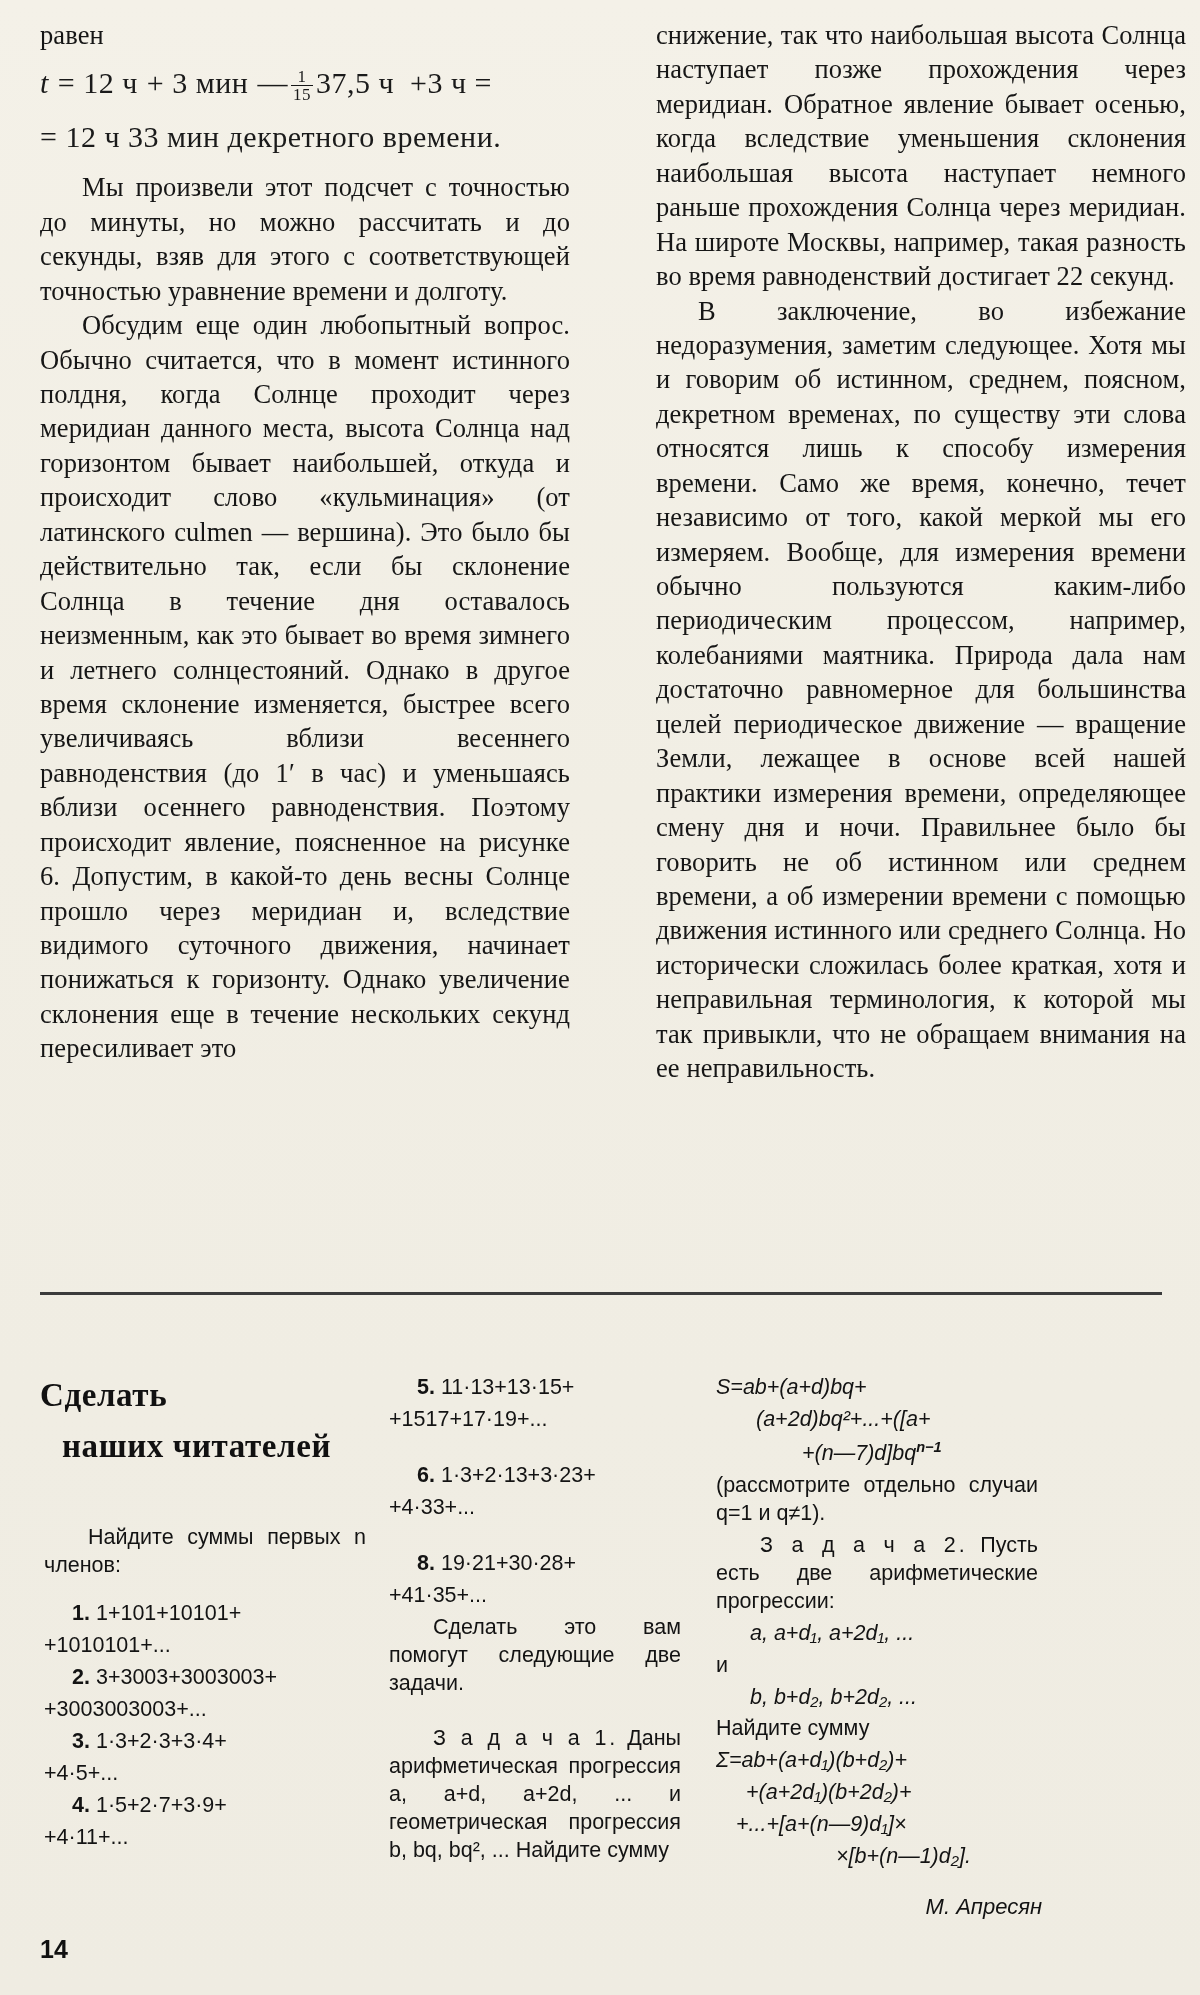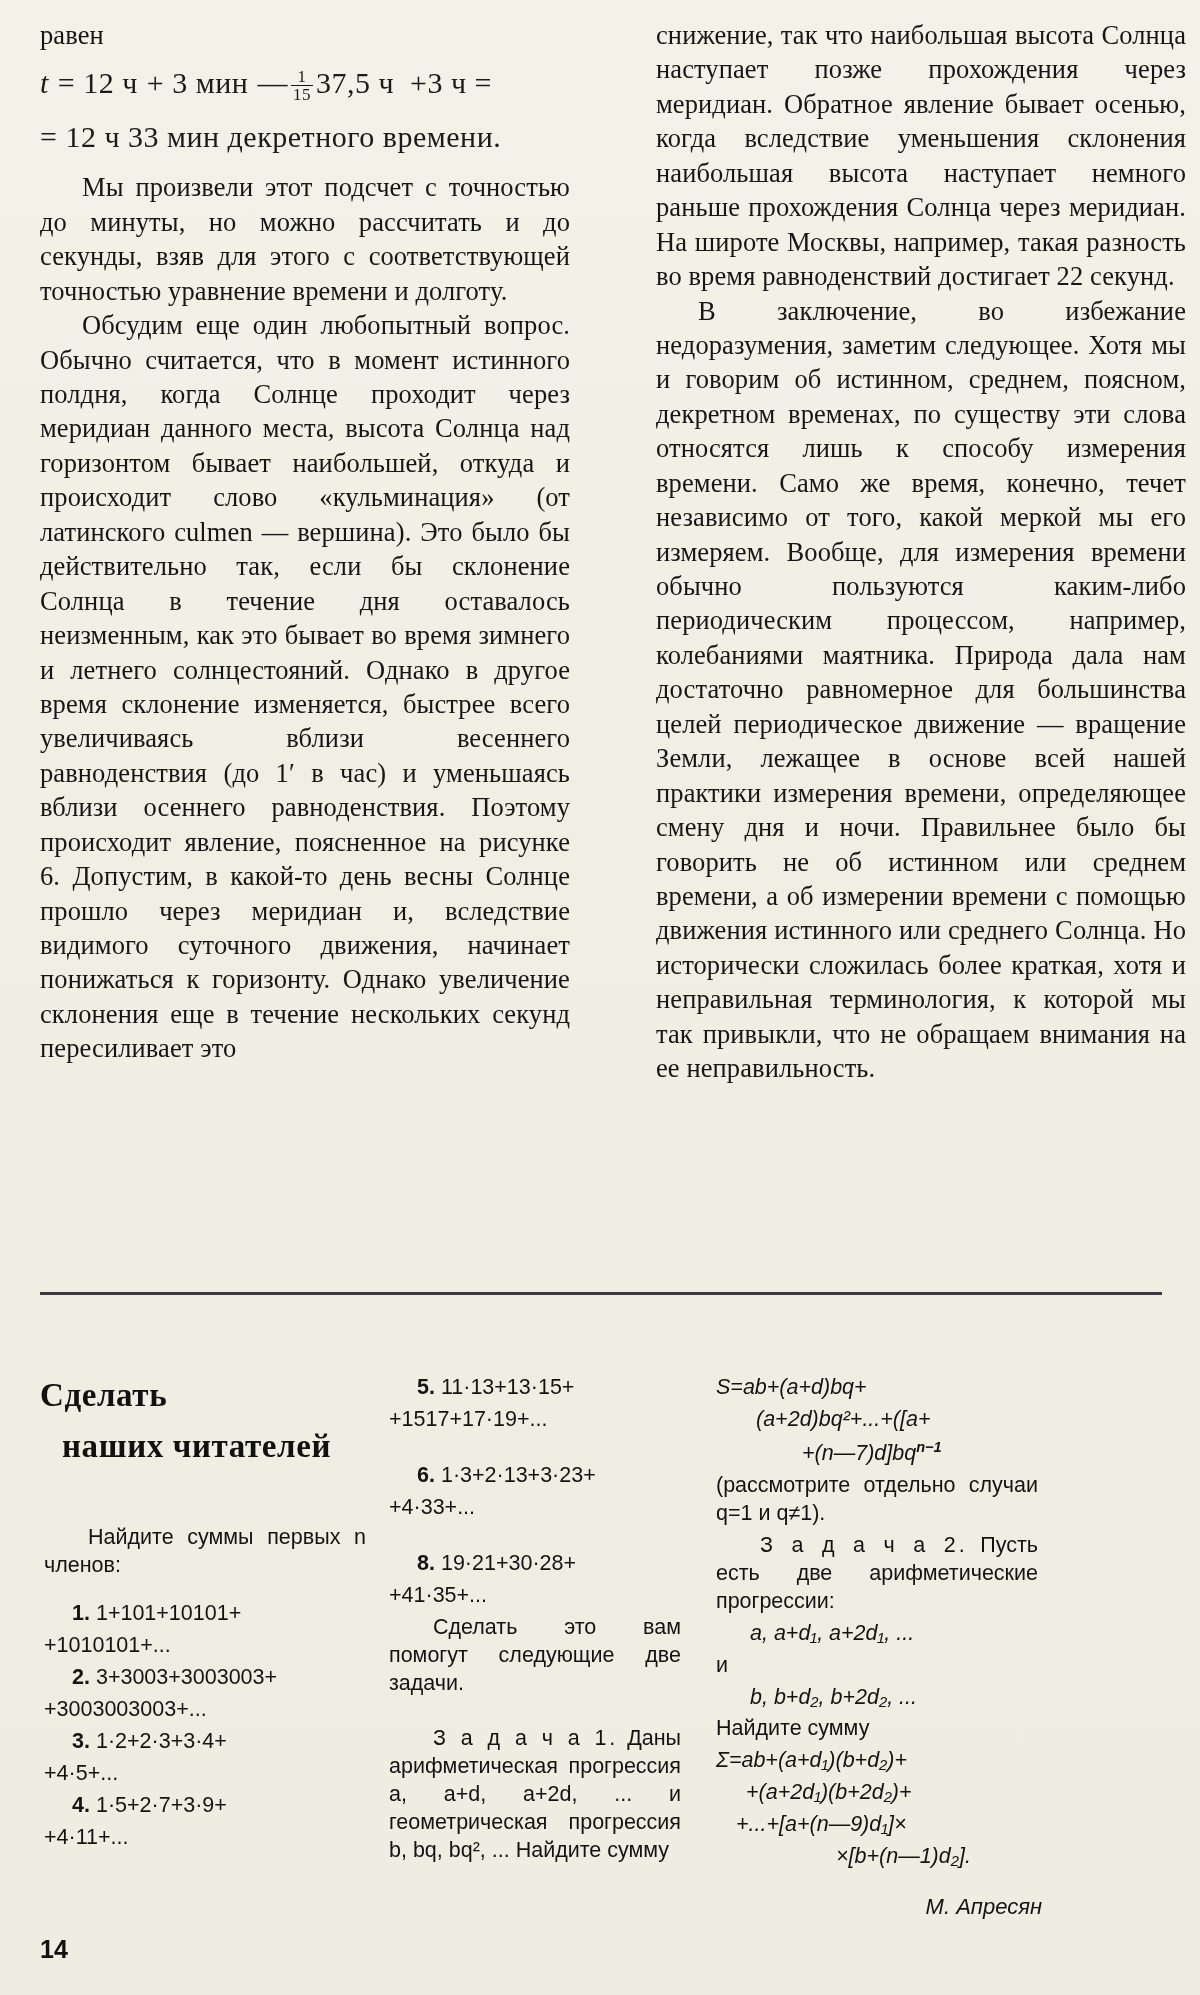--- a/index.html
+++ b/index.html
@@ -192,21 +192,21 @@
         <div class="l2">наших  читателей</div>
       </div>
 
       <div class="pcol-1-list">
         <p class="ind">Найдите суммы первых n членов:</p>
         <div class="gap-s"></div>
         <p class="ind2"><span class="b">1.</span> <span>1+101+10101+</span></p>
         <p>+1010101+...</p>
         <p class="ind2"><span class="b">2.</span> <span>3+3003+3003003+</span></p>
         <p>+3003003003+...</p>
-        <p class="ind2"><span class="b">3.</span> <span>1·2+2·3+3·4+</span></p>
+        <p class="ind2"><span class="b">3.</span> <span>1·3+2·3+3·4+</span></p>
         <p>+4·5+...</p>
         <p class="ind2"><span class="b">4.</span> <span>1·5+2·7+3·9+</span></p>
         <p>+4·11+...</p>
       </div>
     </div>
 
     <div class="pcol pcol-2">
       <p class="ind2"><span class="b">5.</span> <span>11·13+13·15+</span></p>
       <p>+1517+17·19+...</p>
       <div class="gap"></div>

